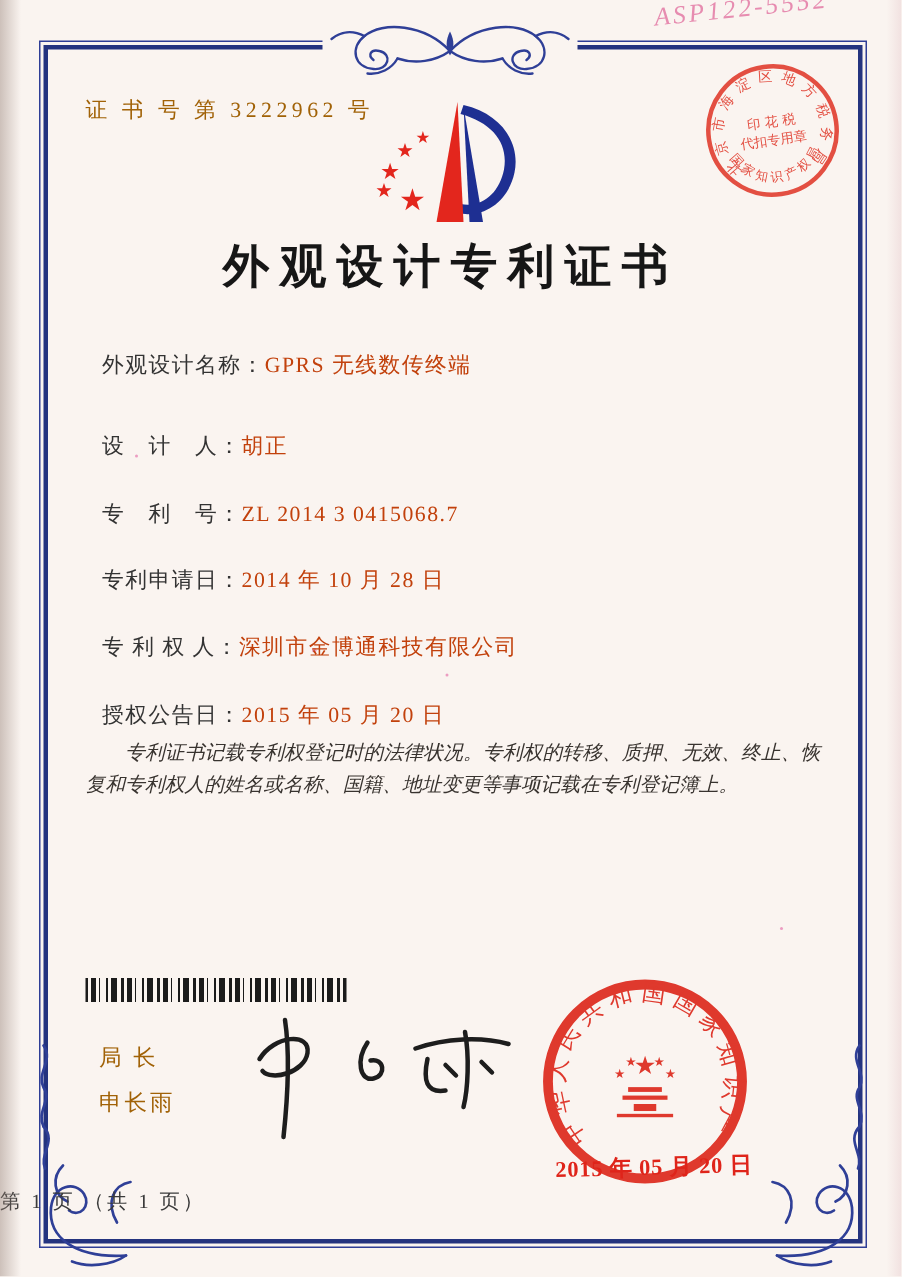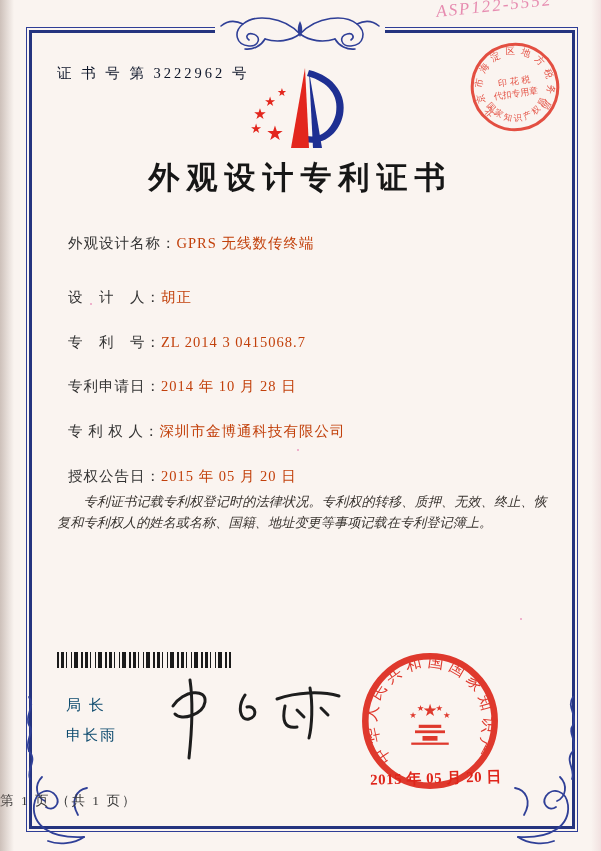--- a/index.html
+++ b/index.html
@@ -23,21 +23,21 @@
   
   .frame-outer{
     left:26px;top:27px;width:550px;height:803px;
     border:1.5px solid #2e3d96;
   }
   .frame-inner{
     position:absolute;left:2px;top:2px;right:2px;bottom:2px;
     border:3px solid #24337f;
   }
   .cert-number{
-    left:57px;top:64px;font-size:14.5px;color:#0f172a;letter-spacing:3px;
+    left:57px;top:64px;font-size:14.5px;color:#a16207;letter-spacing:3px;
   }
   .title{
     left:0;top:157px;width:601px;text-align:center;
     font-size:31px;font-weight:600;color:#161616;letter-spacing:7px;
   }
   .field-row{left:68px;font-size:14.5px;color:#2e2e2e;letter-spacing:1px;white-space:nowrap;}
   .field-row .lbl{color:#333;}
   .field-row .val{color:#c2410c;}
   .body-text{
     left:57px;top:492px;width:490px;
@@ -47,21 +47,21 @@
   .body-text p{margin:0;text-indent:2em;}
   .barcode{
     left:57px;top:652px;width:174px;height:16px;
     background:repeating-linear-gradient(90deg,
       #1b1b1b 0 2px,transparent 2px 4px,
       #1b1b1b 4px 7px,transparent 7px 9px,
       #1b1b1b 9px 10px,transparent 10px 14px,
       #1b1b1b 14px 15px,transparent 15px 17px,
       #1b1b1b 17px 21px,transparent 21px 24px);
   }
-  .signer{left:66px;font-size:15px;color:#0c4a6e;letter-spacing:2px;}
+  .signer{left:66px;font-size:15px;color:#a16207;letter-spacing:2px;}
   .seal-date{
     left:356px;top:769px;width:160px;text-align:center;
     color:#df241a;font-size:15px;font-weight:bold;letter-spacing:.5px;
     transform:rotate(-1.5deg);font-family:"Liberation Serif",serif;
   }
   .footer{
     left:0;top:792px;width:480px;text-align:left;
     font-size:13.5px;color:#3a3a3a;letter-spacing:2px;
   }
   .annotation{

